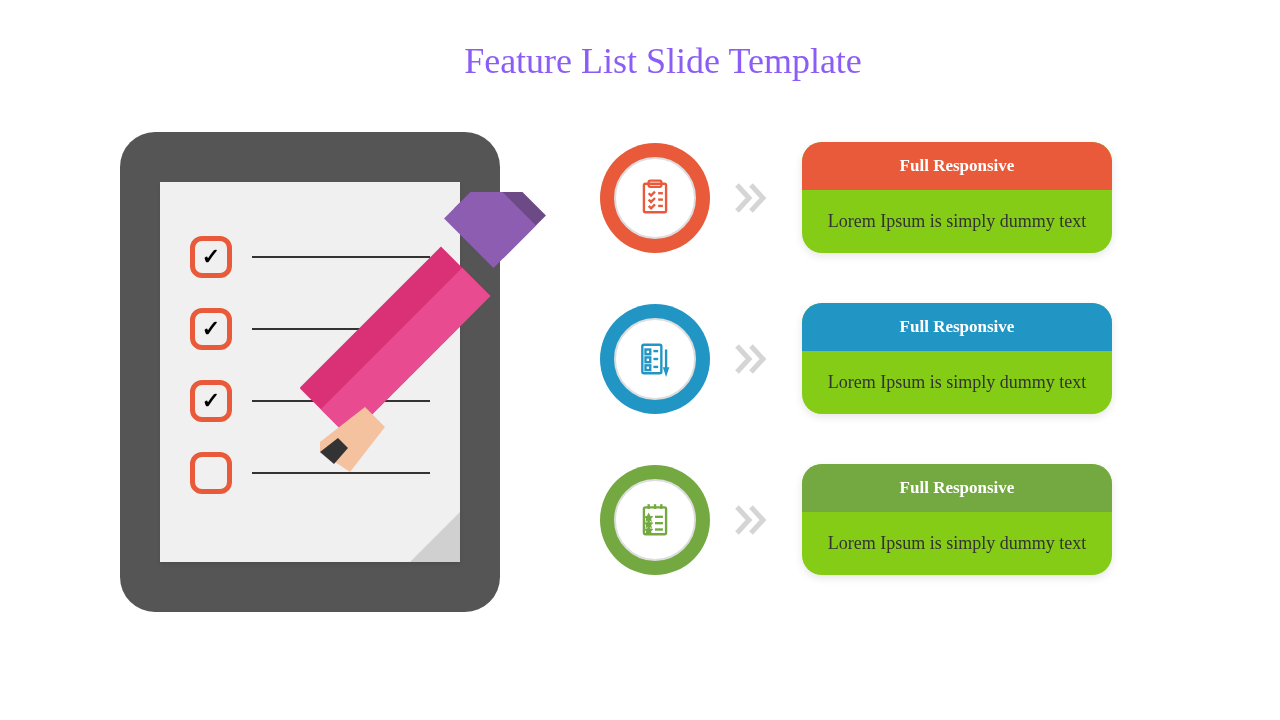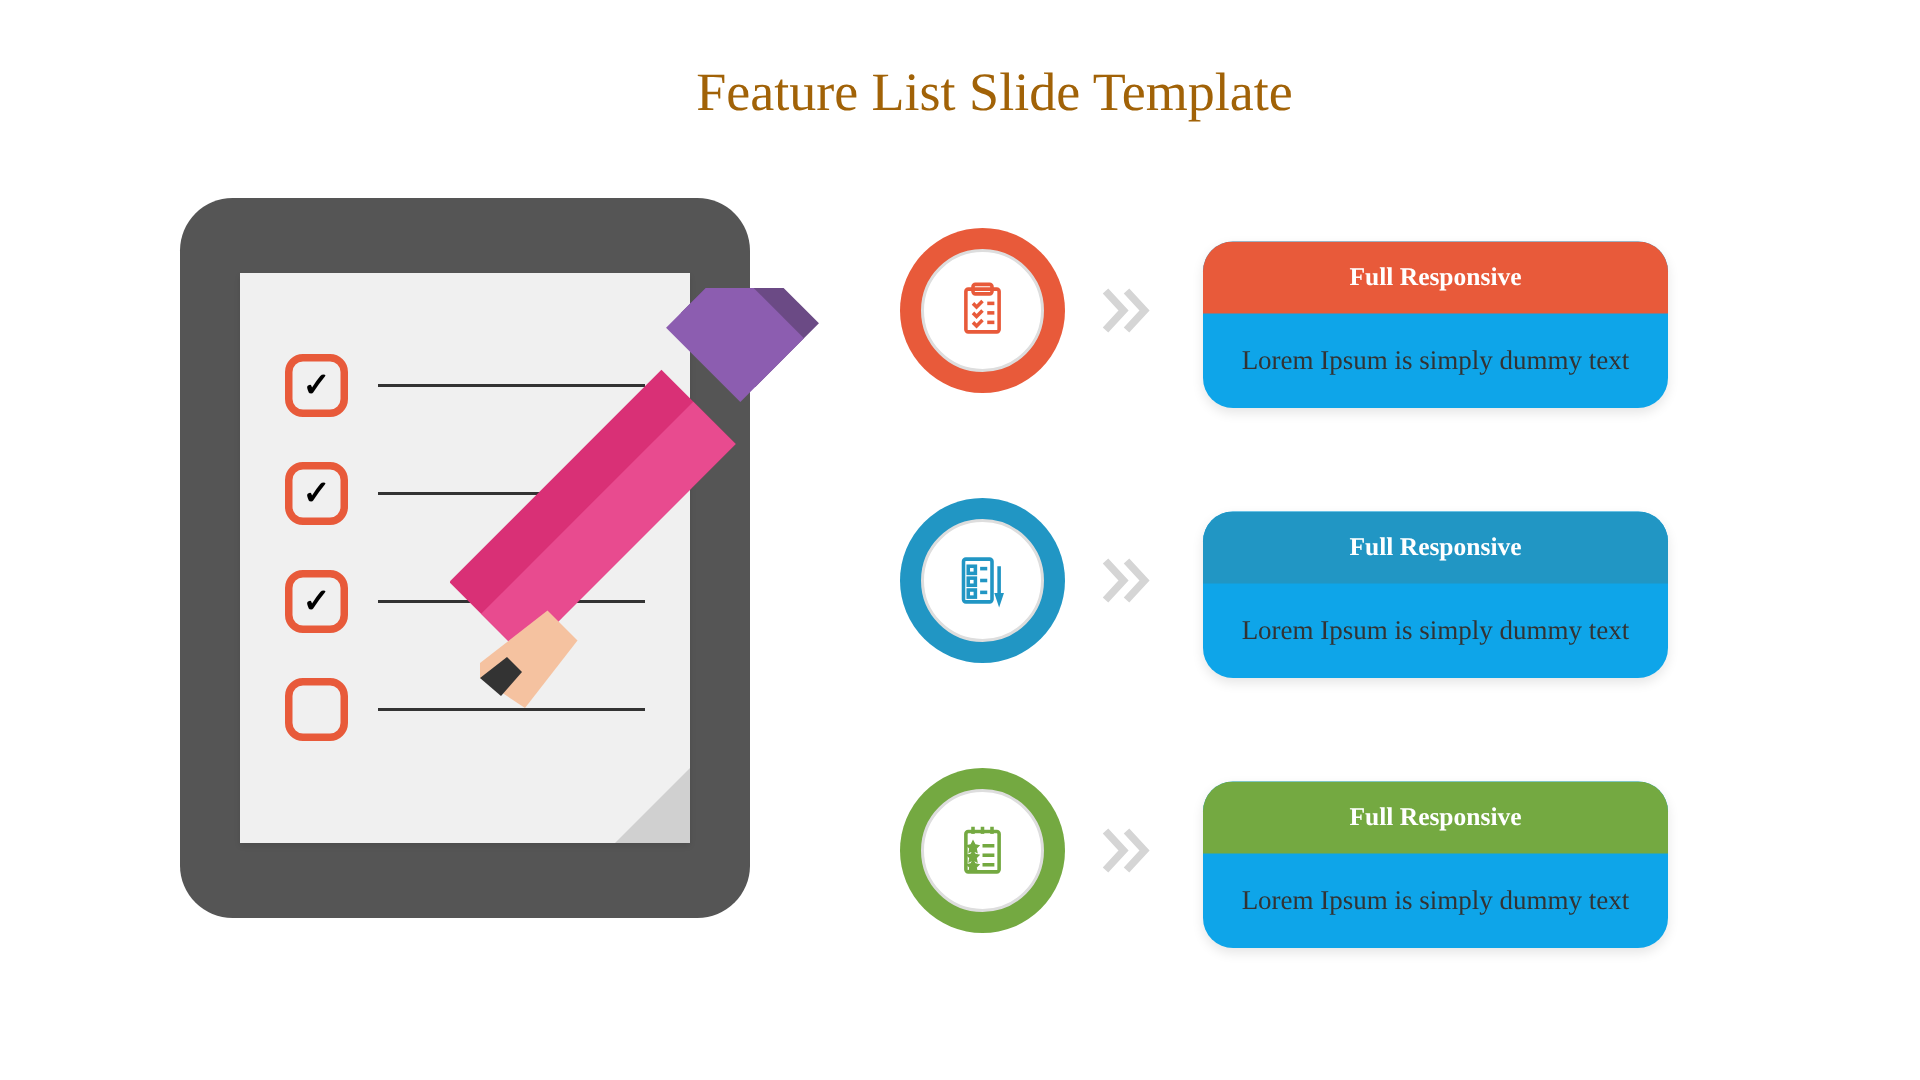--- a/index.html
+++ b/index.html
@@ -7,21 +7,21 @@
       width: 1280px;
       height: 720px;
       background: #ffffff;
       font-family: Georgia, serif;
       position: relative;
       overflow: hidden;
     }
     .title {
       text-align: center;
       font-size: 36px;
-      color: #a16207;
+      color: #8b5cf6;
       padding-top: 40px;
       font-weight: normal;
       padding-left: 46px;
     }
     .main-content {
       display: flex;
       margin-top: 50px;
       padding: 0 100px;
       gap: 60px;
     }
@@ -127,22 +127,21 @@
       color: #d5d5d5;
       font-size: 32px;
       font-weight: bold;
     }
     .feature-card {
       flex: 1;
       max-width: 310px;
       border-radius: 20px;
       overflow: hidden;
       box-shadow: 0 3px 8px rgba(0,0,0,0.1);
-      background: #0ea5e9;
-      margin-top: 19px;
+      background: #84cc16;
     }
     .feature-header {
       padding: 14px;
       text-align: center;
       color: #fff;
       font-weight: bold;
       font-size: 17px;
       font-family: Georgia, serif;
     }
     .feature-body {

